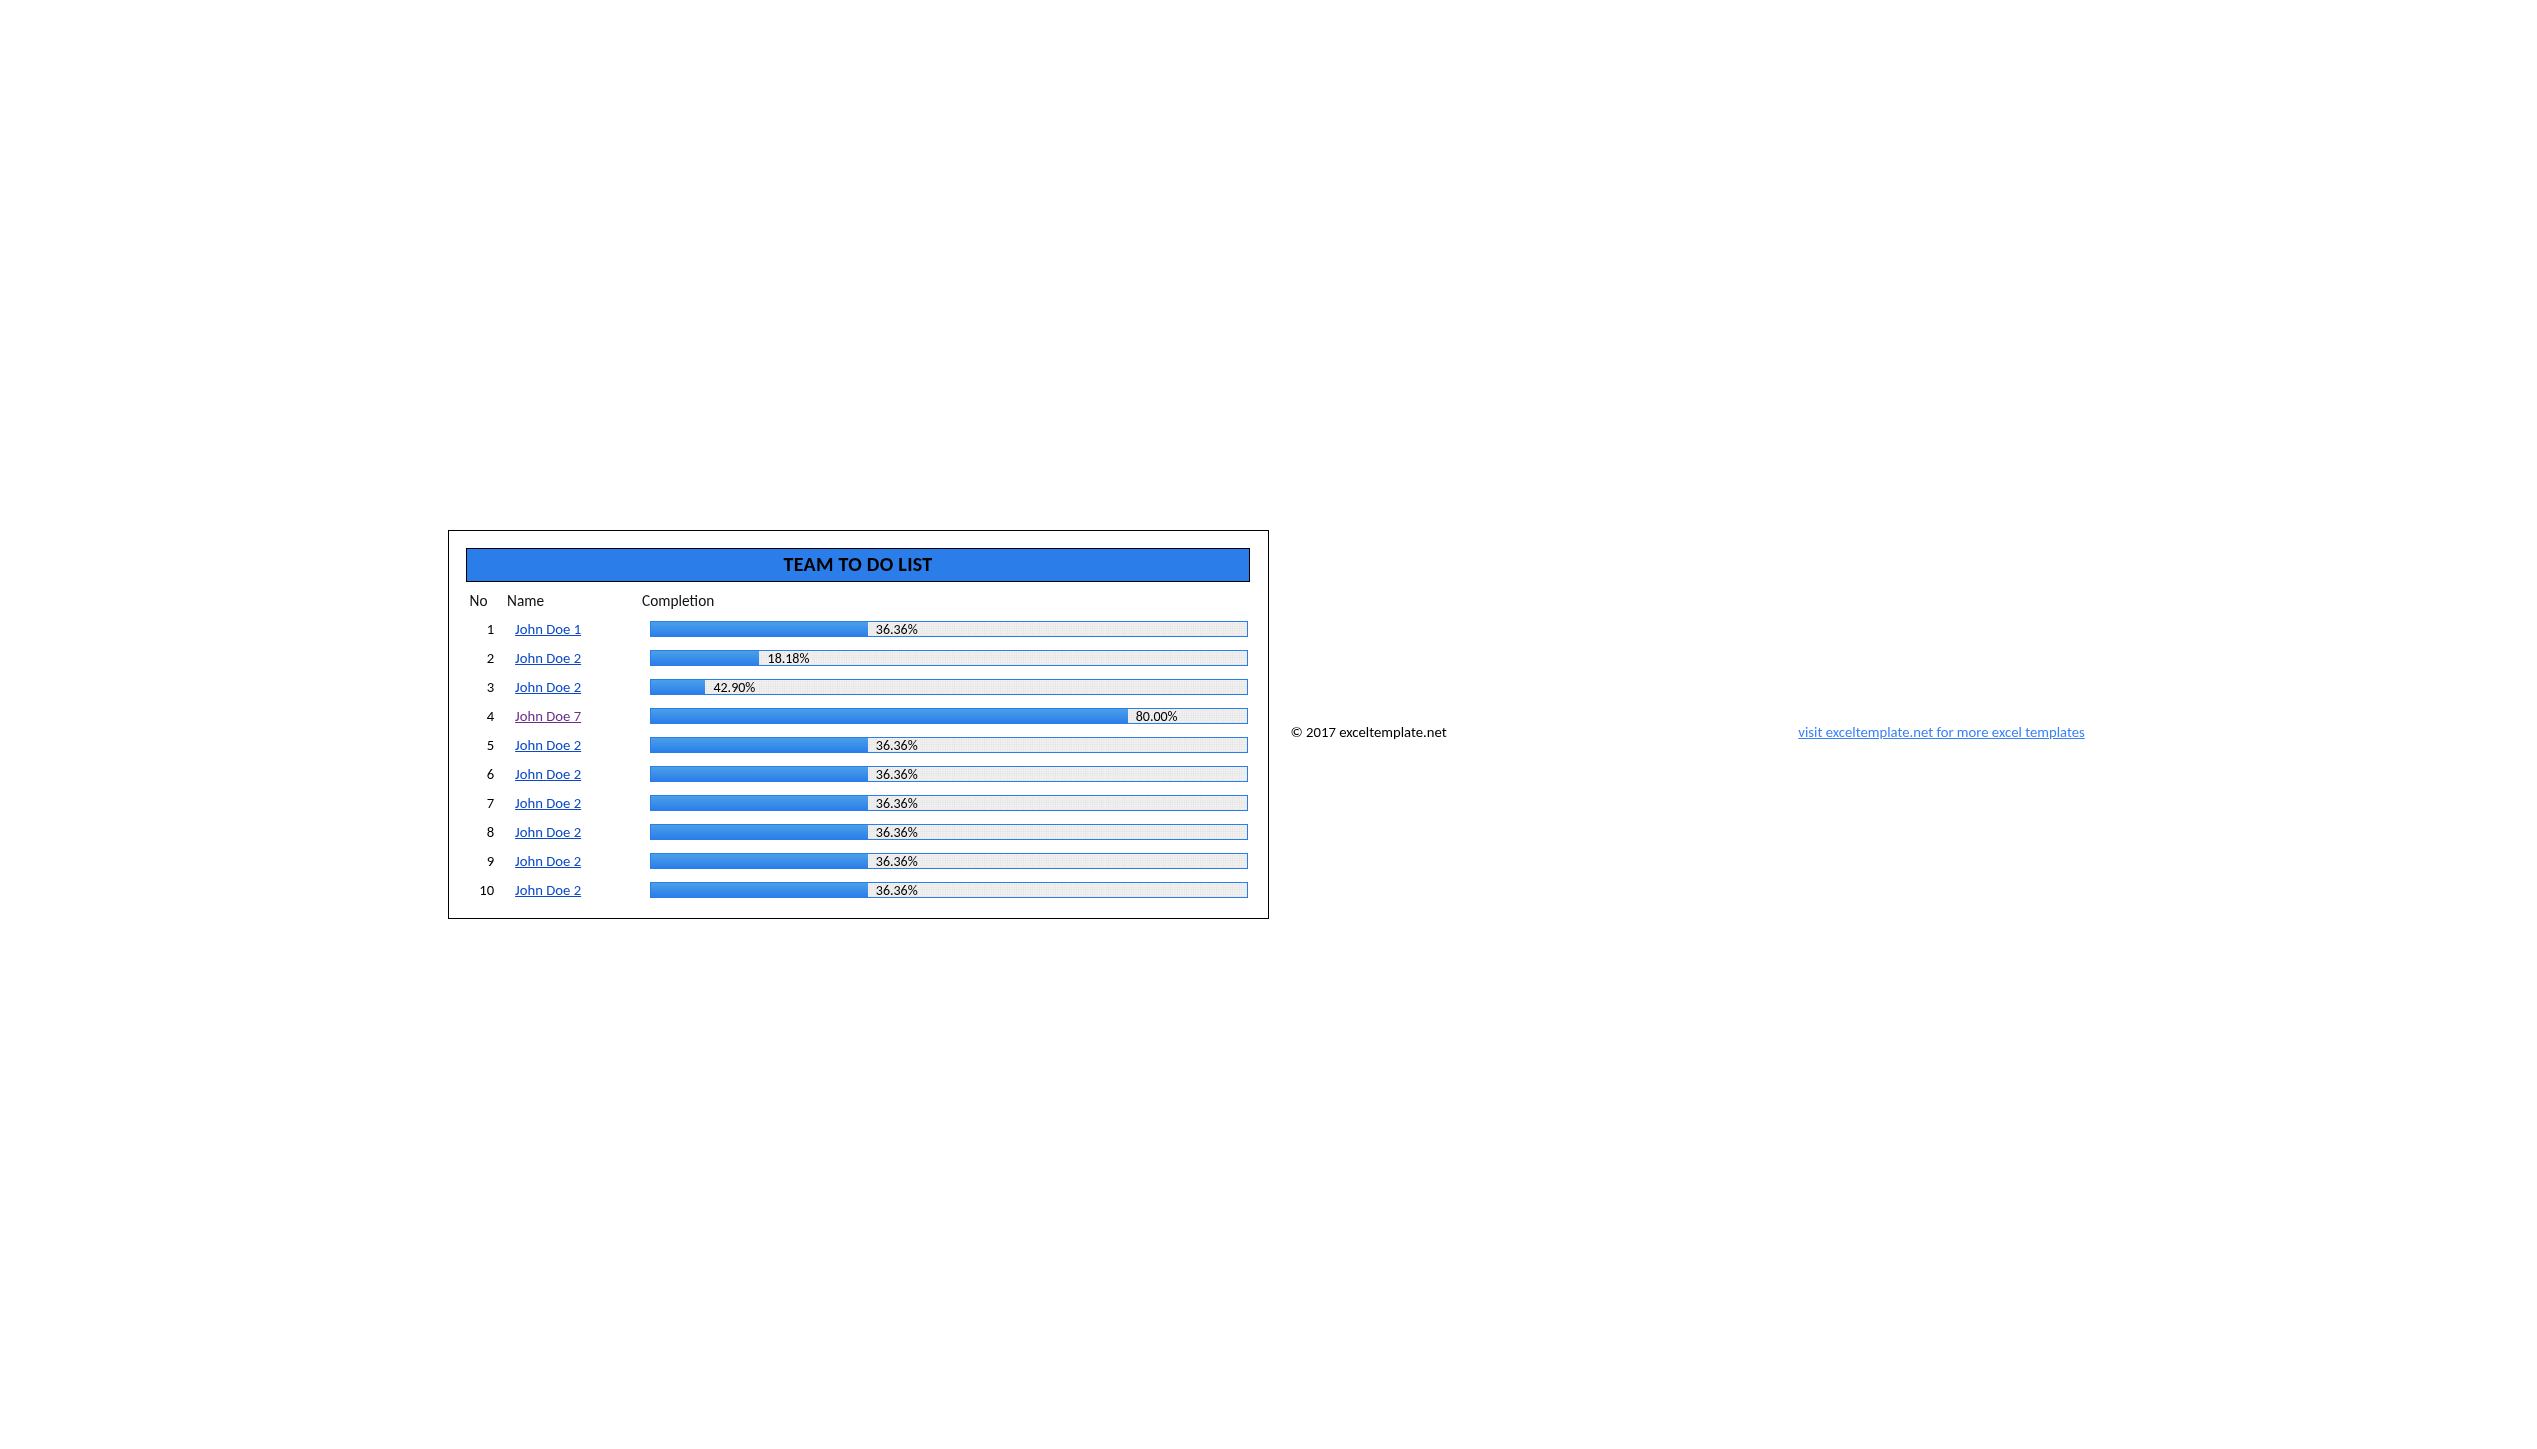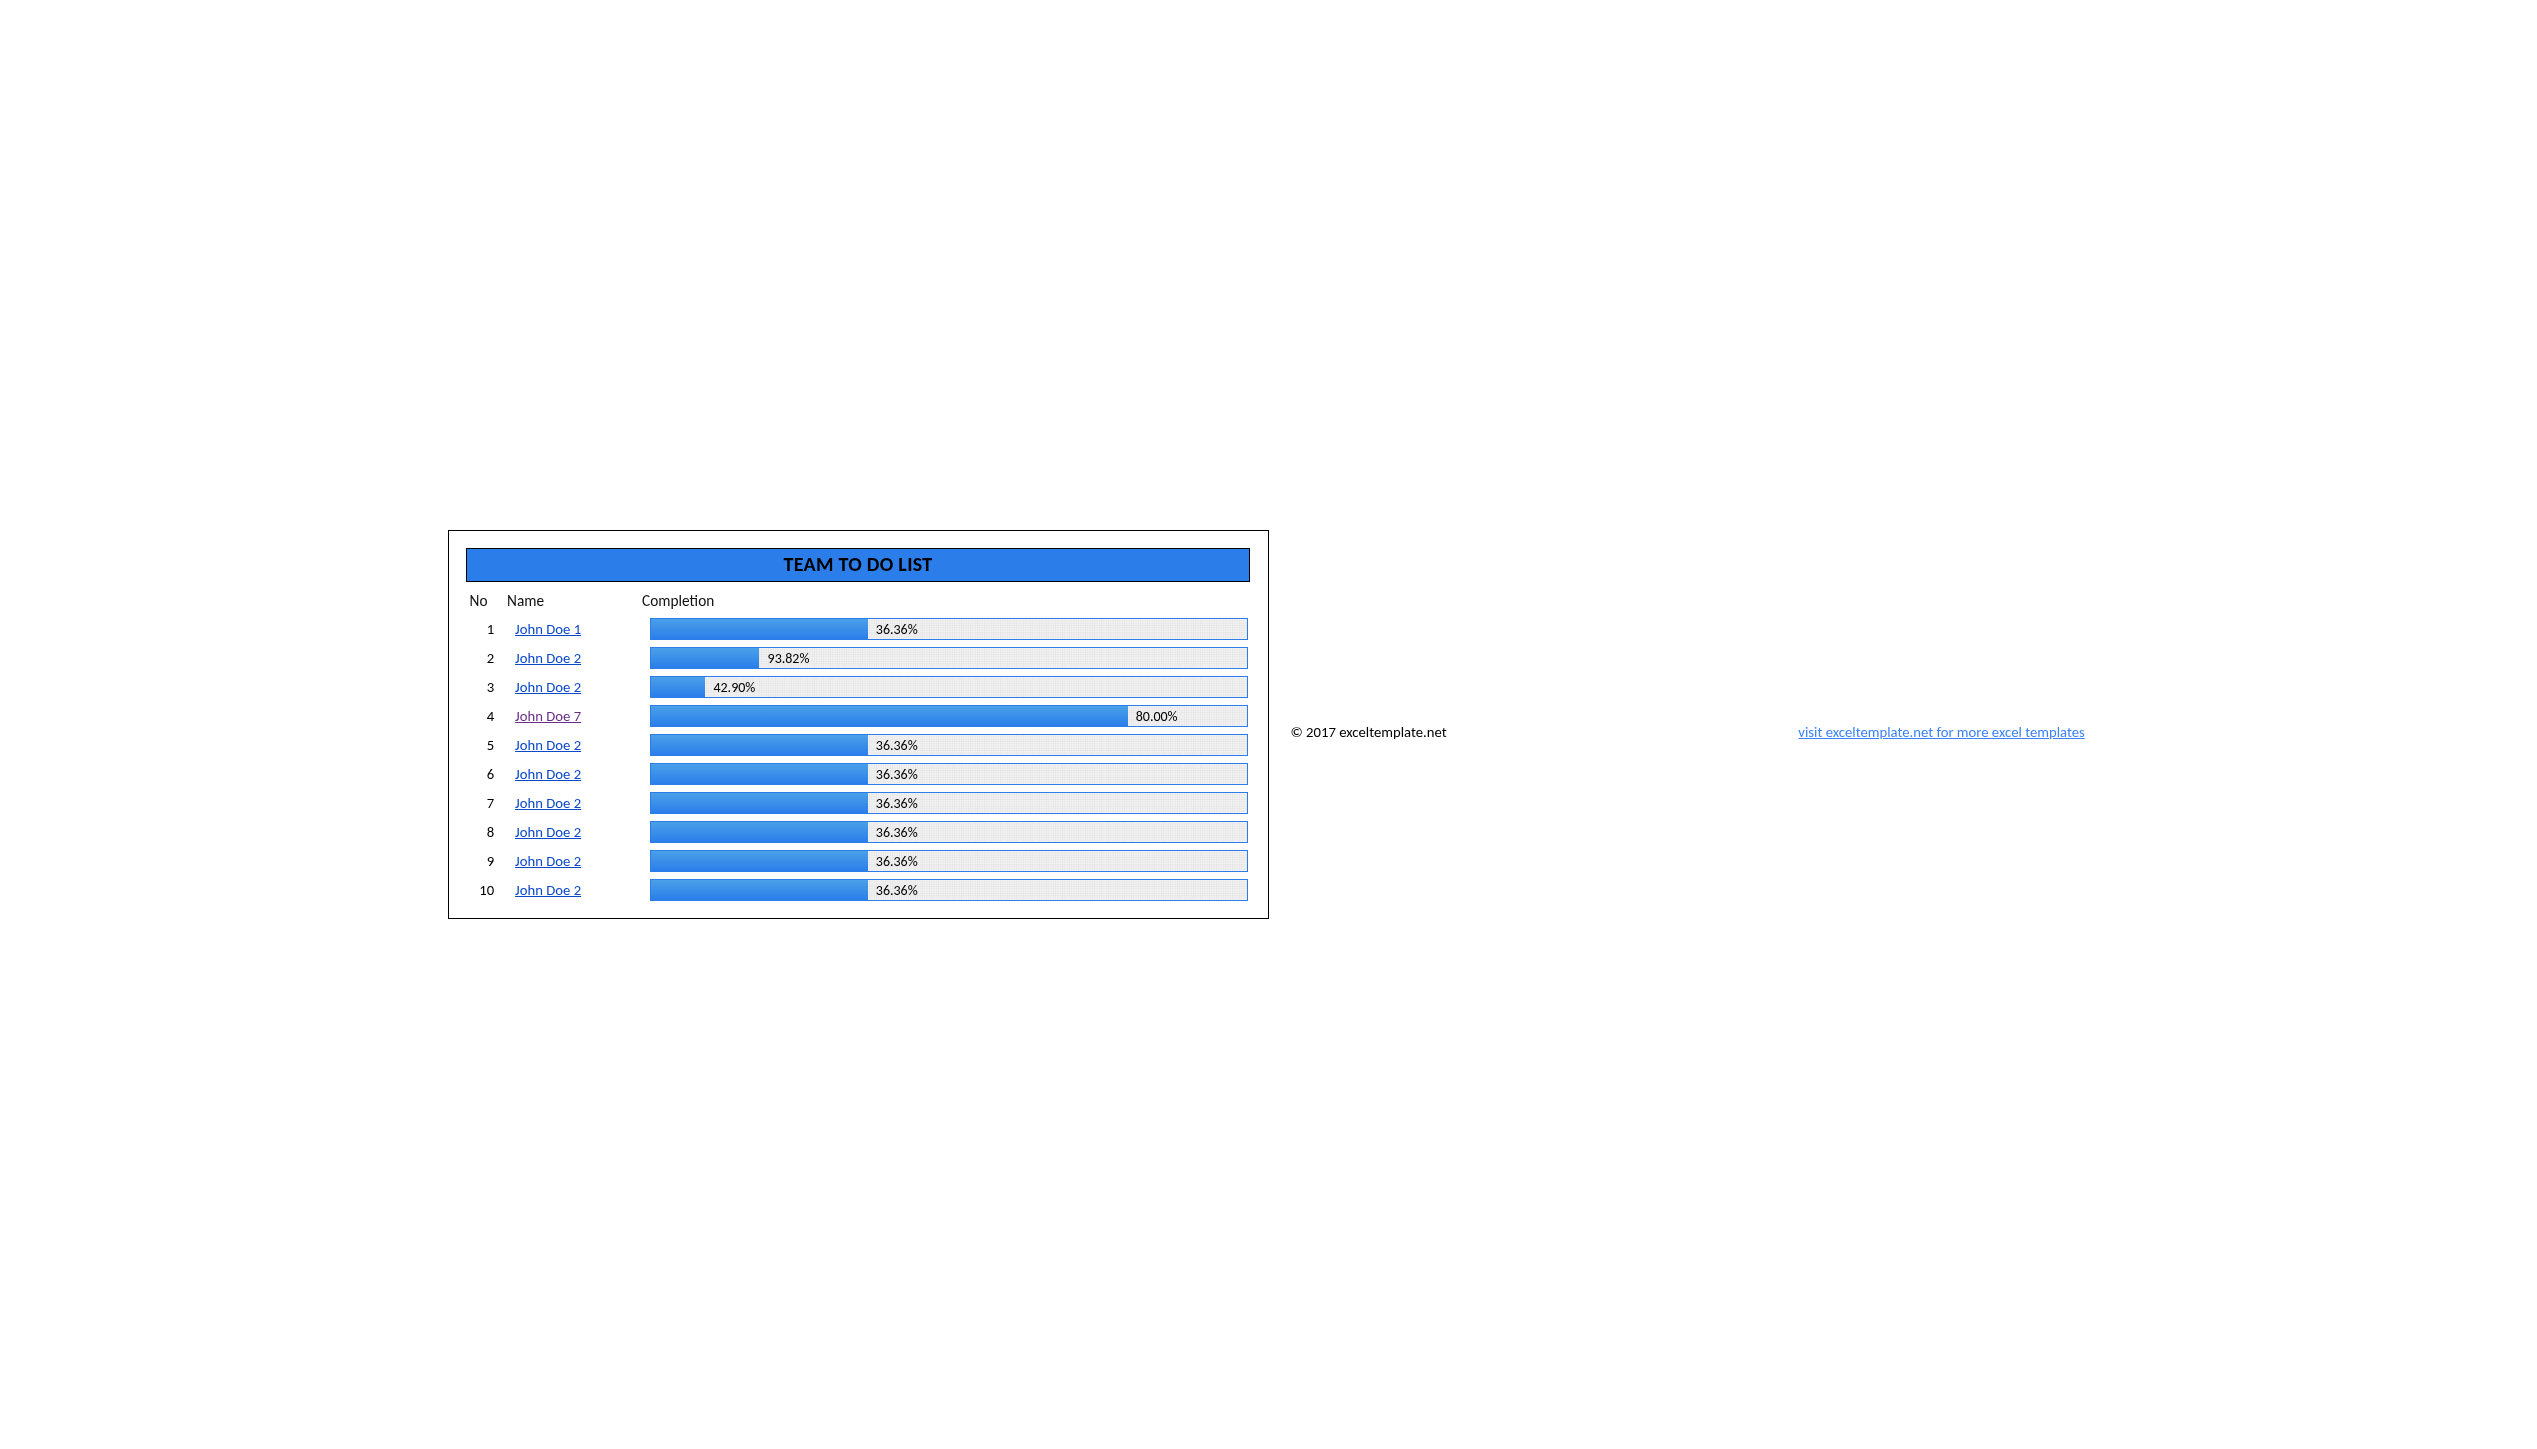--- a/index.html
+++ b/index.html
@@ -66,21 +66,21 @@
   .row .name a.visited {
     color: #6b2f8a;
   }
   .row .bar-cell {
     flex: 1;
     padding-right: 2.3px;
   }
   .progress {
     position: relative;
     width: 100%;
-    height: 22px;
+    height: 16px;
     border: 0.6px solid #2b7eea;
     background: #a3a3a3;
     overflow: hidden;
   }
   .progress .track {
     position: absolute;
     inset: 0;
     background-image:
       linear-gradient(90deg, rgba(0,0,0,0.035) 0.6px, transparent 0.6px),
       linear-gradient(0deg,  rgba(0,0,0,0.035) 0.6px, transparent 0.6px);
@@ -142,21 +142,21 @@
           </div>
         </div>
       </div>
       <div class="row">
         <div class="no">2</div>
         <div class="name"><a href="#">John Doe 2</a></div>
         <div class="bar-cell">
           <div class="progress">
             <div class="track"></div>
             <div class="fill" style="width: 18.18%;"></div>
-            <div class="label" style="left: 18.18%;">93.82%</div>
+            <div class="label" style="left: 18.18%;">18.18%</div>
           </div>
         </div>
       </div>
       <div class="row">
         <div class="no">3</div>
         <div class="name"><a href="#">John Doe 2</a></div>
         <div class="bar-cell">
           <div class="progress">
             <div class="track"></div>
             <div class="fill" style="width: 9.09%;"></div>

